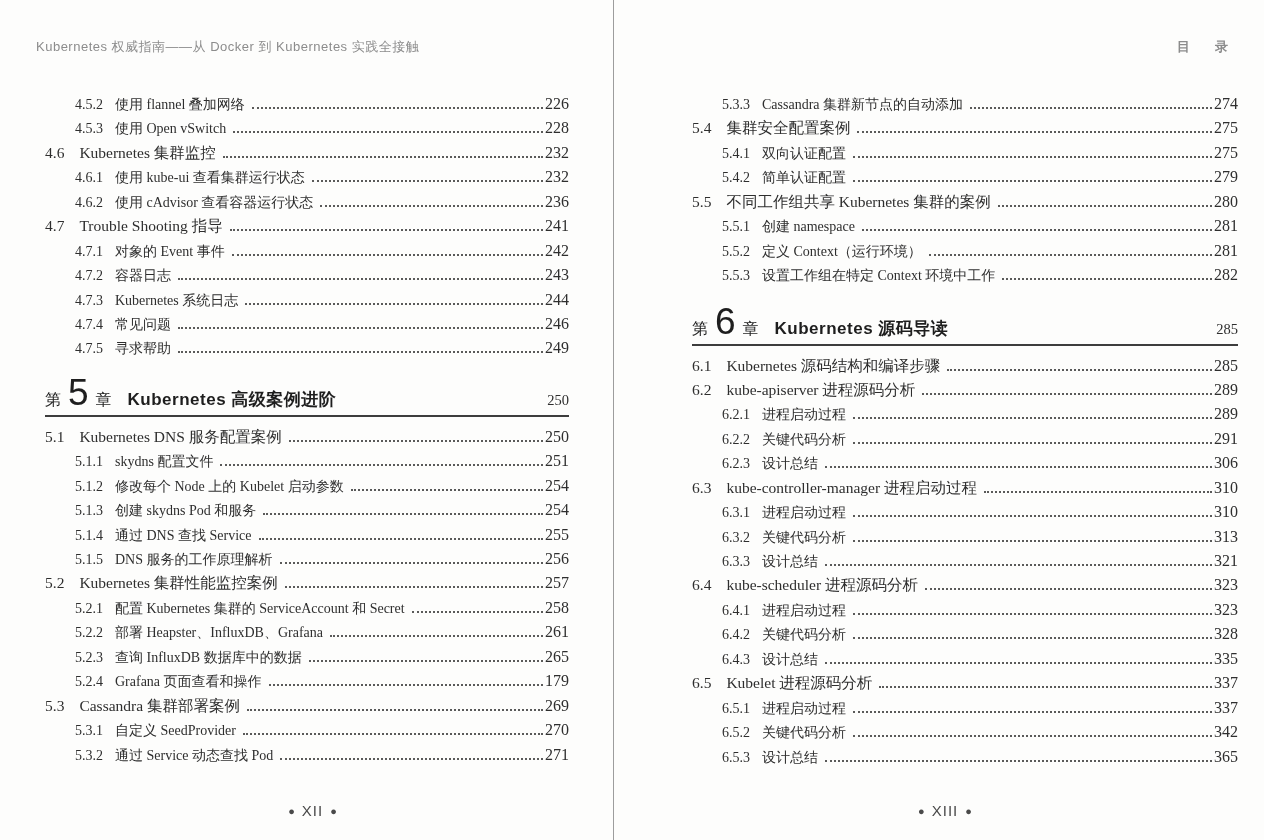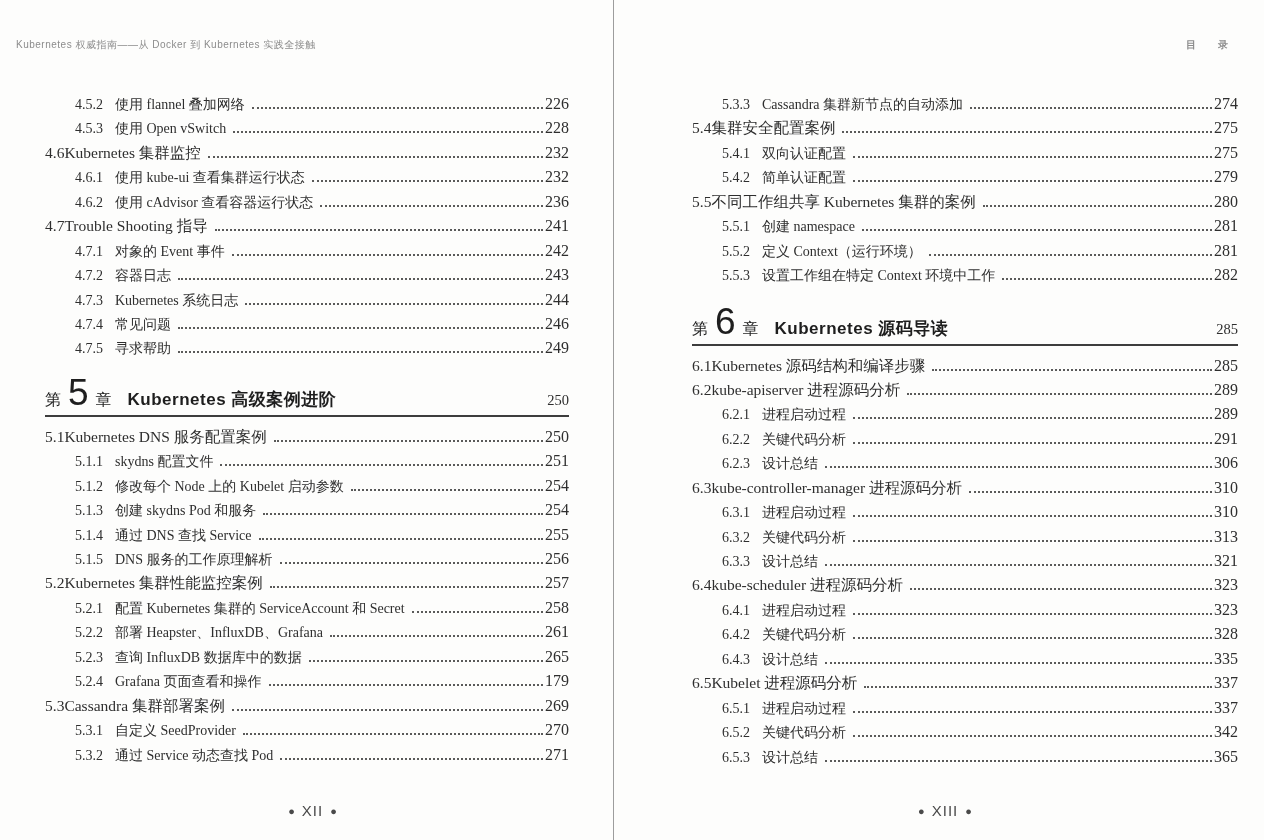--- a/index.html
+++ b/index.html
@@ -20,44 +20,45 @@
   .page-divider {
     position: absolute;
     left: 613px; top: 0; bottom: 0;
     width: 1px;
     background: #9d9d9d;
   }
   .running-header {
     position: absolute;
     top: 38px;
     font-family: "Liberation Sans", "DejaVu Sans", sans-serif;
-    font-size: 10px;
+    font-size: 13px;
     color: #8c8c8c;
     letter-spacing: 0.5px;
     white-space: nowrap;
+    margin-left: 20px;
   }
   .page-left  .running-header { left: 16px; }
   .page-right .running-header { right: 30px; letter-spacing: 6px; font-weight: bold; }
 
   .toc-body { position: absolute; top: 92px; }
   .page-left  .toc-body { left: 45px; width: 524px; }
   .page-right .toc-body { left: 78px; width: 546px; }
 
   .row {
     display: flex;
     align-items: baseline;
     height: 24.45px;
     line-height: 24.45px;
     white-space: nowrap;
     justify-content: center;
   }
   .row.lvl1 { font-size: 15.5px; }
   .row.lvl2 { font-size: 14px; padding-left: 30px; }
   .row .num   { flex: 0 0 auto; }
-  .row.lvl1 .num { }
+  .row.lvl1 .num { margin-right: 15px; }
   .row.lvl2 .num { margin-right: 12px; }
   .row .title { flex: 0 0 auto; }
   .row .dots {
     flex: 1 1 auto;
     height: 0;
     border-bottom: 2px dotted #5a5a5a;
     margin: 0 2px 4px 7px;
     min-width: 10px;
   }
   .row .pg { flex: 0 0 auto; font-size: 16px; }
@@ -370,21 +371,21 @@
           <span class="pg">291</span>
         </div>
         <div class="row lvl2">
           <span class="num">6.2.3</span>
           <span class="title">设计总结</span>
           <span class="dots"></span>
           <span class="pg">306</span>
         </div>
         <div class="row lvl1">
           <span class="num">6.3</span>
-          <span class="title">kube-controller-manager 进程源码分析</span>
+          <span class="title">kube-controller-manager 进程启动过程</span>
           <span class="dots"></span>
           <span class="pg">310</span>
         </div>
         <div class="row lvl2">
           <span class="num">6.3.1</span>
           <span class="title">进程启动过程</span>
           <span class="dots"></span>
           <span class="pg">310</span>
         </div>
         <div class="row lvl2">

